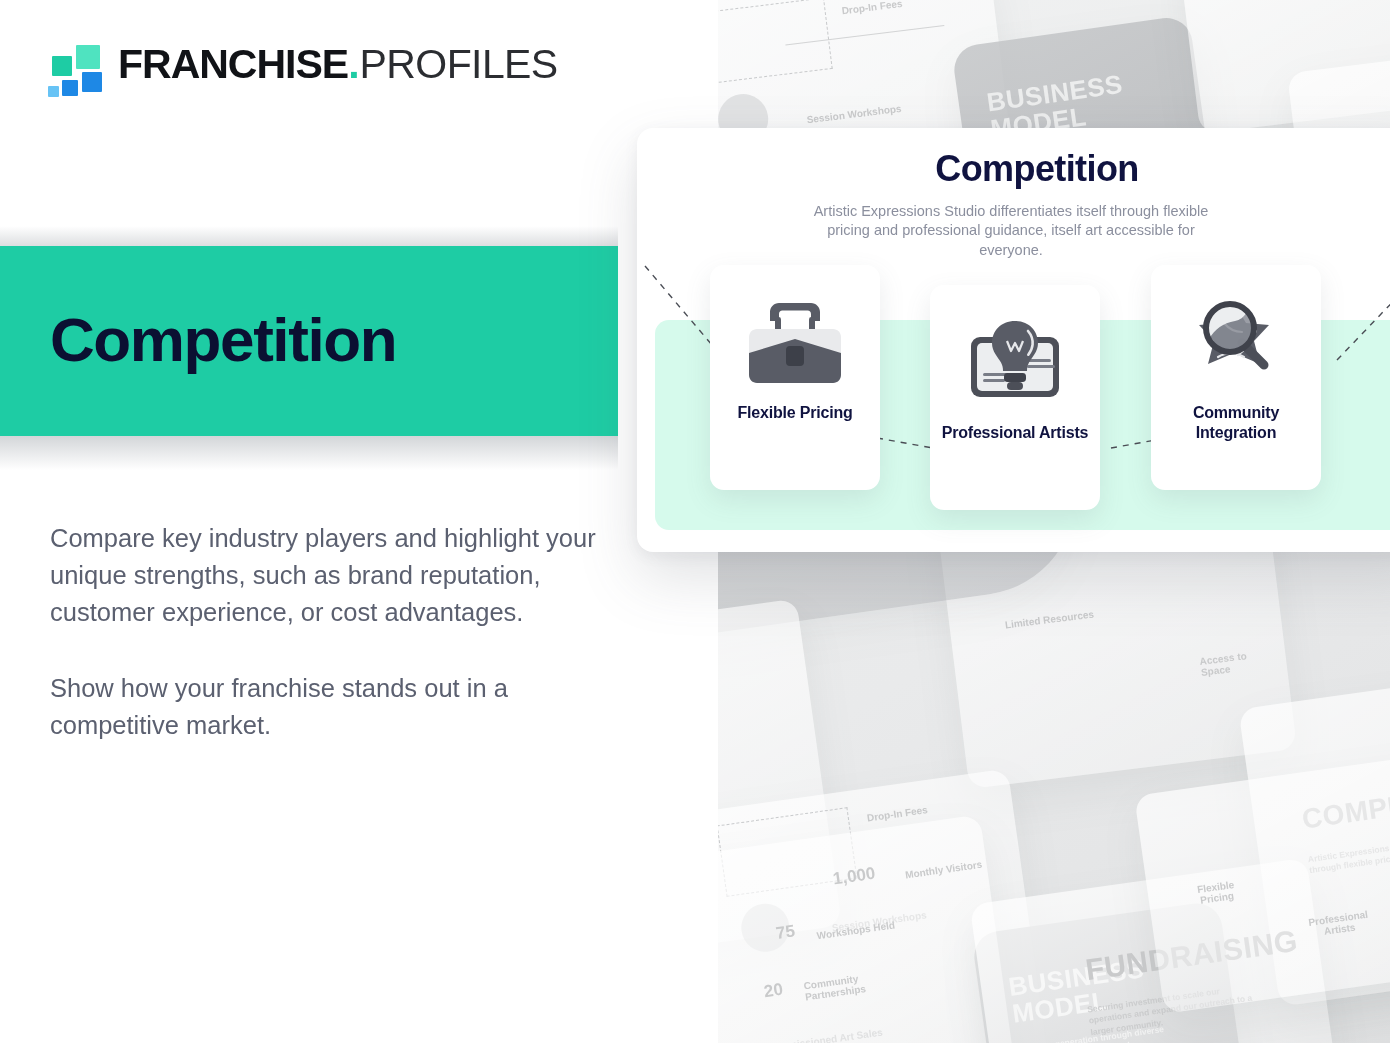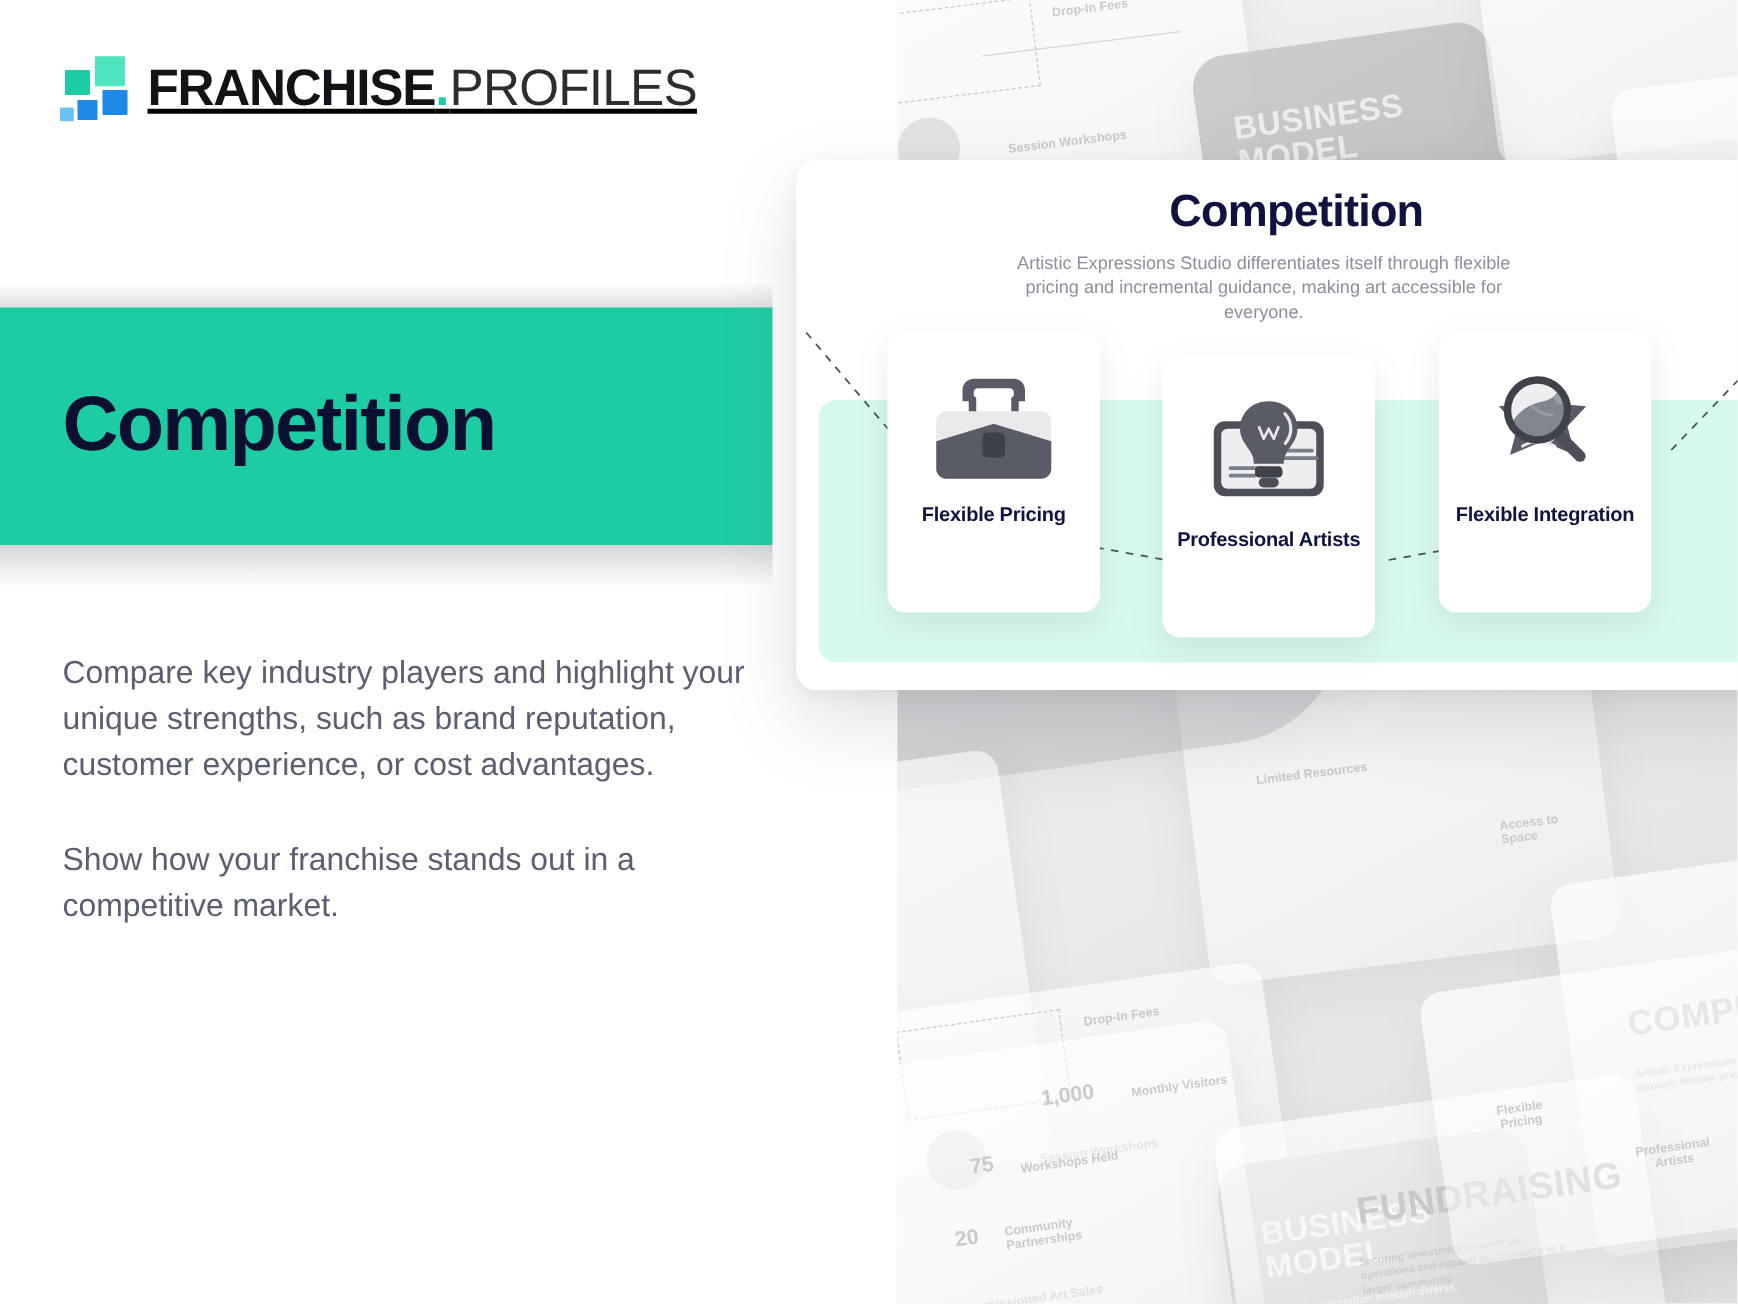--- a/index.html
+++ b/index.html
@@ -53,21 +53,21 @@
   #left-shade-top{
     position:absolute;left:0;top:226px;width:618px;height:22px;
     background:linear-gradient(180deg,rgba(200,203,206,0) 0%,rgba(186,190,194,.55) 100%);
   }
   #left-shade-bot{
     position:absolute;left:0;top:436px;width:618px;height:34px;
     background:linear-gradient(180deg,rgba(175,180,185,.55) 0%,rgba(200,203,206,0) 100%);
   }
 
   
-  #logo{ position:absolute; left:48px; top:44px; display:flex; align-items:center;text-decoration:underline; }
+  #logo{ position:absolute; left:48px; top:44px; display:flex; align-items:flex-start; }
   #logo-mark{ position:relative; width:56px; height:52px; flex:none; }
   #logo-mark i{ position:absolute; display:block; border-radius:1px; }
   .sq1{ left:4px;  top:12px; width:20px; height:20px; background:#1ecca4; }
   .sq2{ left:28px; top:1px;  width:24px; height:24px; background:#4fe3c0; }
   .sq3{ left:14px; top:36px; width:16px; height:16px; background:#1e88e5; }
   .sq4{ left:34px; top:28px; width:20px; height:20px; background:#1e88e5; }
   .sq5{ left:0px;  top:42px; width:11px; height:11px; background:#67c3f5; }
   #logo-text{ font-size:41px; line-height:1; white-space:nowrap; margin-left:14px; }
   #logo-text .bold{ font-weight:700; color:#111317; letter-spacing:-1px; }
   #logo-text .dot{ color:#1ecca4; font-weight:700; }
@@ -211,21 +211,21 @@
 </div>
 
 <div id="left-copy">
   <p>Compare key industry players and highlight your unique strengths, such as brand reputation, customer experience, or cost advantages.</p>
   <p>Show how your franchise stands out in a competitive market.</p>
 </div>
 
 <div id="slide-card">
 
   <div id="card-title">Competition</div>
-  <div id="card-sub">Artistic Expressions Studio differentiates itself through flexible pricing and incremental guidance, making art accessible for everyone.</div>
+  <div id="card-sub">Artistic Expressions Studio differentiates itself through flexible pricing and professional guidance, itself art accessible for everyone.</div>
 
   <div id="mint-panel"></div>
 
   <svg class="dashline" style="left:0;top:120px;width:800px;height:240px;">
     <line x1="8" y1="18" x2="86" y2="110" stroke="#4a4d55" stroke-width="1.4" stroke-dasharray="6 6"></line>
     <line x1="240" y1="190" x2="296" y2="200" stroke="#4a4d55" stroke-width="1.4" stroke-dasharray="6 6"></line>
     <line x1="474" y1="200" x2="530" y2="190" stroke="#4a4d55" stroke-width="1.4" stroke-dasharray="6 6"></line>
     <line x1="700" y1="112" x2="790" y2="18" stroke="#4a4d55" stroke-width="1.4" stroke-dasharray="6 6"></line>
   </svg>
 
@@ -262,16 +262,16 @@
     <svg class="ic" viewBox="0 0 112 96">
       <path d="M54 8l12 20 23 2-15 16 6 23-26-11-26 11 6-23L19 30l23-2z" fill="#595c66"></path>
       <path d="M44 28c5 6 10 9 18 9" stroke="#e6e7ea" stroke-width="2.2" fill="none" stroke-linecap="round"></path>
       <path d="M38 62c8-5 18-5 26 0" stroke="#e6e7ea" stroke-width="2.2" fill="none" stroke-linecap="round"></path>
       <path d="M76 36c-4 10-10 18-18 24" stroke="#e6e7ea" stroke-width="2.2" fill="none" stroke-linecap="round"></path>
       <path d="M62 48l22 22" stroke="#4c4f58" stroke-width="9" stroke-linecap="round"></path>
       <circle cx="50" cy="33" r="24" fill="#8a8d96" opacity=".85"></circle>
       <path d="M50 9a24 24 0 0 0-21 35c6-10 14-16 26-18 5-1 9-4 11-8A23.8 23.8 0 0 0 50 9z" fill="#eceef0"></path>
       <circle cx="50" cy="33" r="24" fill="none" stroke="#3f424b" stroke-width="6"></circle>
     </svg>
-    <div class="lbl">Flexible Integration</div>
+    <div class="lbl">Community Integration</div>
   </div>
 
 </div>
 
 </body></html>

